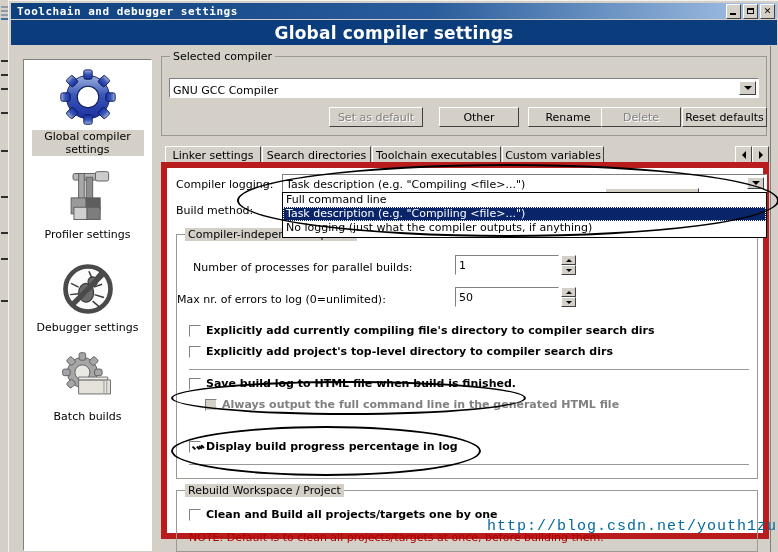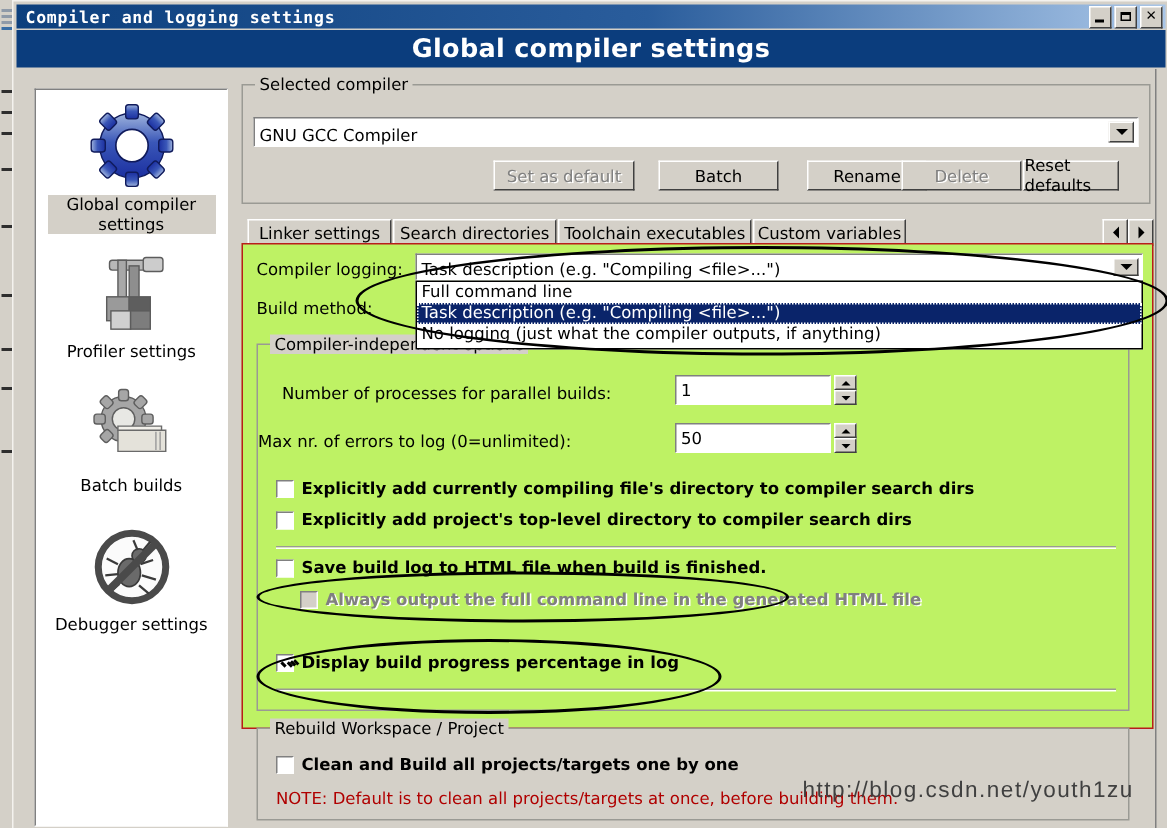--- a/index.html
+++ b/index.html
@@ -150,23 +150,23 @@
     position:absolute;top:2px;width:15px;height:16px;background:#d4d0c8;
     border-top:1px solid #ffffff;border-left:1px solid #ffffff;
     border-right:1px solid #404040;border-bottom:1px solid #404040;
     display:flex;align-items:center;justify-content:center;
   }
   .caret-l{width:0;height:0;border-top:4px solid transparent;border-bottom:4px solid transparent;border-right:4px solid #000;}
   .caret-r{width:0;height:0;border-top:4px solid transparent;border-bottom:4px solid transparent;border-left:4px solid #000;}
 
   
   #tabpage{
-    position:absolute;left:0;top:106px;width:608px;height:324px;
-    background:#bef264;
-    border:1px solid #b91c1c;box-sizing:border-box;
+    position:absolute;left:0;top:106px;width:608px;height:377px;
+    background:#ffffff;
+    border:6px solid #b91c1c;box-sizing:border-box;
   }
 
   .lbl{position:absolute;font-size:11px;color:#000;white-space:nowrap;}
 
   
   .popup{
     position:absolute;background:#ffffff;
     border:1px solid #000000;box-sizing:border-box;
     z-index:40;
   }
@@ -211,24 +211,23 @@
   .sep{position:absolute;height:2px;border-top:1px solid #9a9a94;border-bottom:1px solid #ffffff;box-sizing:border-box;}
 
   .note{position:absolute;font-size:11px;color:#b00000;white-space:nowrap;}
 
   
   .ann{position:absolute;border:2.5px solid #000;border-radius:50%;box-sizing:border-box;z-index:60;pointer-events:none;background:transparent;}
 
   
   #wm{
     position:absolute;left:478px;top:517px;
-    font-family:Liberation Sans, sans-serif;
-    font-size:15px;color:#404040;white-space:nowrap;z-index:50;
+    font-family:Liberation Mono, monospace;
+    font-size:15px;color:#0369a1;white-space:nowrap;z-index:50;
     letter-spacing:1px;
-    margin-left:48px;
   }
 
   
   #vstrip{position:absolute;right:0;top:45px;width:8px;height:507px;background:#d4d0c8;border-left:1px solid #808080;box-sizing:border-box;z-index:5;}
 </style>
 </head>
 <body>
 
 <div id="behind">
   <div class="bsl" style="top:6px"></div>
@@ -242,21 +241,21 @@
   <div class="bdk" style="top:150px"></div>
   <div class="bdk" style="top:196px"></div>
   <div class="bdk" style="top:232px"></div>
   <div class="bdk" style="top:258px"></div>
   <div class="bdk" style="top:300px"></div>
 </div>
 
 <div id="window">
 
   <div id="titlebar">
-    <div class="ttl">Compiler and logging settings</div>
+    <div class="ttl">Toolchain and debugger settings</div>
     <div class="btns">
       <div class="tbtn min"></div>
       <div class="tbtn max"></div>
       <div class="tbtn cls">✕</div>
     </div>
   </div>
 
   <div id="header">
     <div class="htxt">Global compiler settings</div>
   </div>
@@ -303,20 +302,42 @@
             <rect x="30" y="12" width="7" height="26" fill="#8e8e8e"></rect>
             <rect x="14" y="34" width="16" height="17" fill="#9a9a9a"></rect>
             <rect x="30" y="34" width="15" height="12" fill="#5e5e5e"></rect>
             <rect x="17" y="44" width="14" height="13" fill="#d0d0d0"></rect>
             <rect x="31" y="44" width="14" height="13" fill="#7d7d7d"></rect>
           </g>
         </svg>
         <div class="side-lab">Profiler settings</div>
       </div>
 
+      <div class="side-item" style="padding-top:18px">
+        <svg class="side-icon" viewBox="0 0 64 64">
+          <circle cx="32" cy="32" r="24" fill="#fbfbfb" stroke="#4a4a4a" stroke-width="5"></circle>
+          <g fill="#6a6a6a" stroke="#3a3a3a" stroke-width="1.2">
+            <ellipse cx="30" cy="36" rx="8" ry="10"></ellipse>
+            <circle cx="37" cy="24" r="5"></circle>
+          </g>
+          <g stroke="#3a3a3a" stroke-width="1.6" fill="none">
+            <path d="M22 30 L14 26"></path>
+              <path d="M22 37 L13 38"></path>
+              <path d="M23 44 L16 50"></path>
+            <path d="M38 30 L47 27"></path>
+              <path d="M39 38 L49 41"></path>
+              <path d="M37 45 L44 51"></path>
+            <path d="M36 20 L33 13"></path>
+              <path d="M40 20 L45 14"></path>
+          </g>
+          <line x1="14" y1="50" x2="50" y2="14" stroke="#4a4a4a" stroke-width="5.5"></line>
+        </svg>
+        <div class="side-lab">Debugger settings</div>
+      </div>
+
       <div class="side-item" style="padding-top:14px">
         <svg class="side-icon" viewBox="0 0 64 64">
           <g transform="translate(26,26)">
             <g fill="#a6a6a6" stroke="#5e5e5e" stroke-width="1">
               <circle r="16"></circle>
               <rect x="-3.5" y="-21" width="7" height="8" rx="2"></rect>
               <rect x="-3.5" y="-21" width="7" height="8" rx="2" transform="rotate(45)"></rect>
               <rect x="-3.5" y="-21" width="7" height="8" rx="2" transform="rotate(90)"></rect>
               <rect x="-3.5" y="-21" width="7" height="8" rx="2" transform="rotate(135)"></rect>
               <rect x="-3.5" y="-21" width="7" height="8" rx="2" transform="rotate(180)"></rect>
@@ -331,62 +352,40 @@
             <path d="M22 31 L53 31 L53 34 L22 34 Z" fill="#f2f0ea"></path>
           </g>
           <g stroke="#9a9a9a" stroke-width="1">
             <line x1="52" y1="35" x2="52" y2="48"></line>
             <line x1="49" y1="35" x2="49" y2="48"></line>
           </g>
         </svg>
         <div class="side-lab">Batch builds</div>
       </div>
 
-      <div class="side-item" style="padding-top:18px">
-        <svg class="side-icon" viewBox="0 0 64 64">
-          <circle cx="32" cy="32" r="24" fill="#fbfbfb" stroke="#4a4a4a" stroke-width="5"></circle>
-          <g fill="#6a6a6a" stroke="#3a3a3a" stroke-width="1.2">
-            <ellipse cx="30" cy="36" rx="8" ry="10"></ellipse>
-            <circle cx="37" cy="24" r="5"></circle>
-          </g>
-          <g stroke="#3a3a3a" stroke-width="1.6" fill="none">
-            <path d="M22 30 L14 26"></path>
-              <path d="M22 37 L13 38"></path>
-              <path d="M23 44 L16 50"></path>
-            <path d="M38 30 L47 27"></path>
-              <path d="M39 38 L49 41"></path>
-              <path d="M37 45 L44 51"></path>
-            <path d="M36 20 L33 13"></path>
-              <path d="M40 20 L45 14"></path>
-          </g>
-          <line x1="14" y1="50" x2="50" y2="14" stroke="#4a4a4a" stroke-width="5.5"></line>
-        </svg>
-        <div class="side-lab">Debugger settings</div>
-      </div>
-
     </div>
 
     <div id="right">
 
       <div class="grp" style="left:0;top:0;width:606px;height:80px;">
         <div class="cap">Selected compiler</div>
       </div>
 
       <div class="combo" style="position:absolute;left:8px;top:22px;width:590px;height:20px;">
         <div class="val">GNU GCC Compiler</div>
         <div class="arw">
             <i class="caret-d"></i>
           </div>
       </div>
 
       <div class="btn dis" style="left:168px;top:51px;width:94px;">Set as default</div>
-      <div class="btn" style="left:278px;top:51px;width:80px;">Batch</div>
-      <div class="btn" style="left:377px;top:51px;width:80px;">Rename</div>
+      <div class="btn" style="left:278px;top:51px;width:80px;">Other</div>
+      <div class="btn" style="left:367px;top:51px;width:80px;">Rename</div>
       <div class="btn dis" style="left:440px;top:51px;width:80px;">Delete</div>
-      <div class="btn" style="left:521px;top:51px;width:64px;">Reset defaults</div>
+      <div class="btn" style="left:521px;top:51px;width:85px;">Reset defaults</div>
 
       <div id="tabs">
         <div class="tab" style="left:4px;width:96px;">Linker settings</div>
         <div class="tab" style="left:101px;width:109px;">Search directories</div>
         <div class="tab" style="left:211px;width:129px;">Toolchain executables</div>
         <div class="tab" style="left:341px;width:102px;">Custom variables</div>
         <div class="tab active" style="left:444px;width:94px;">Other settings</div>
         <div class="tabspin" style="left:574px;">
             <i class="caret-l"></i>
           </div>

